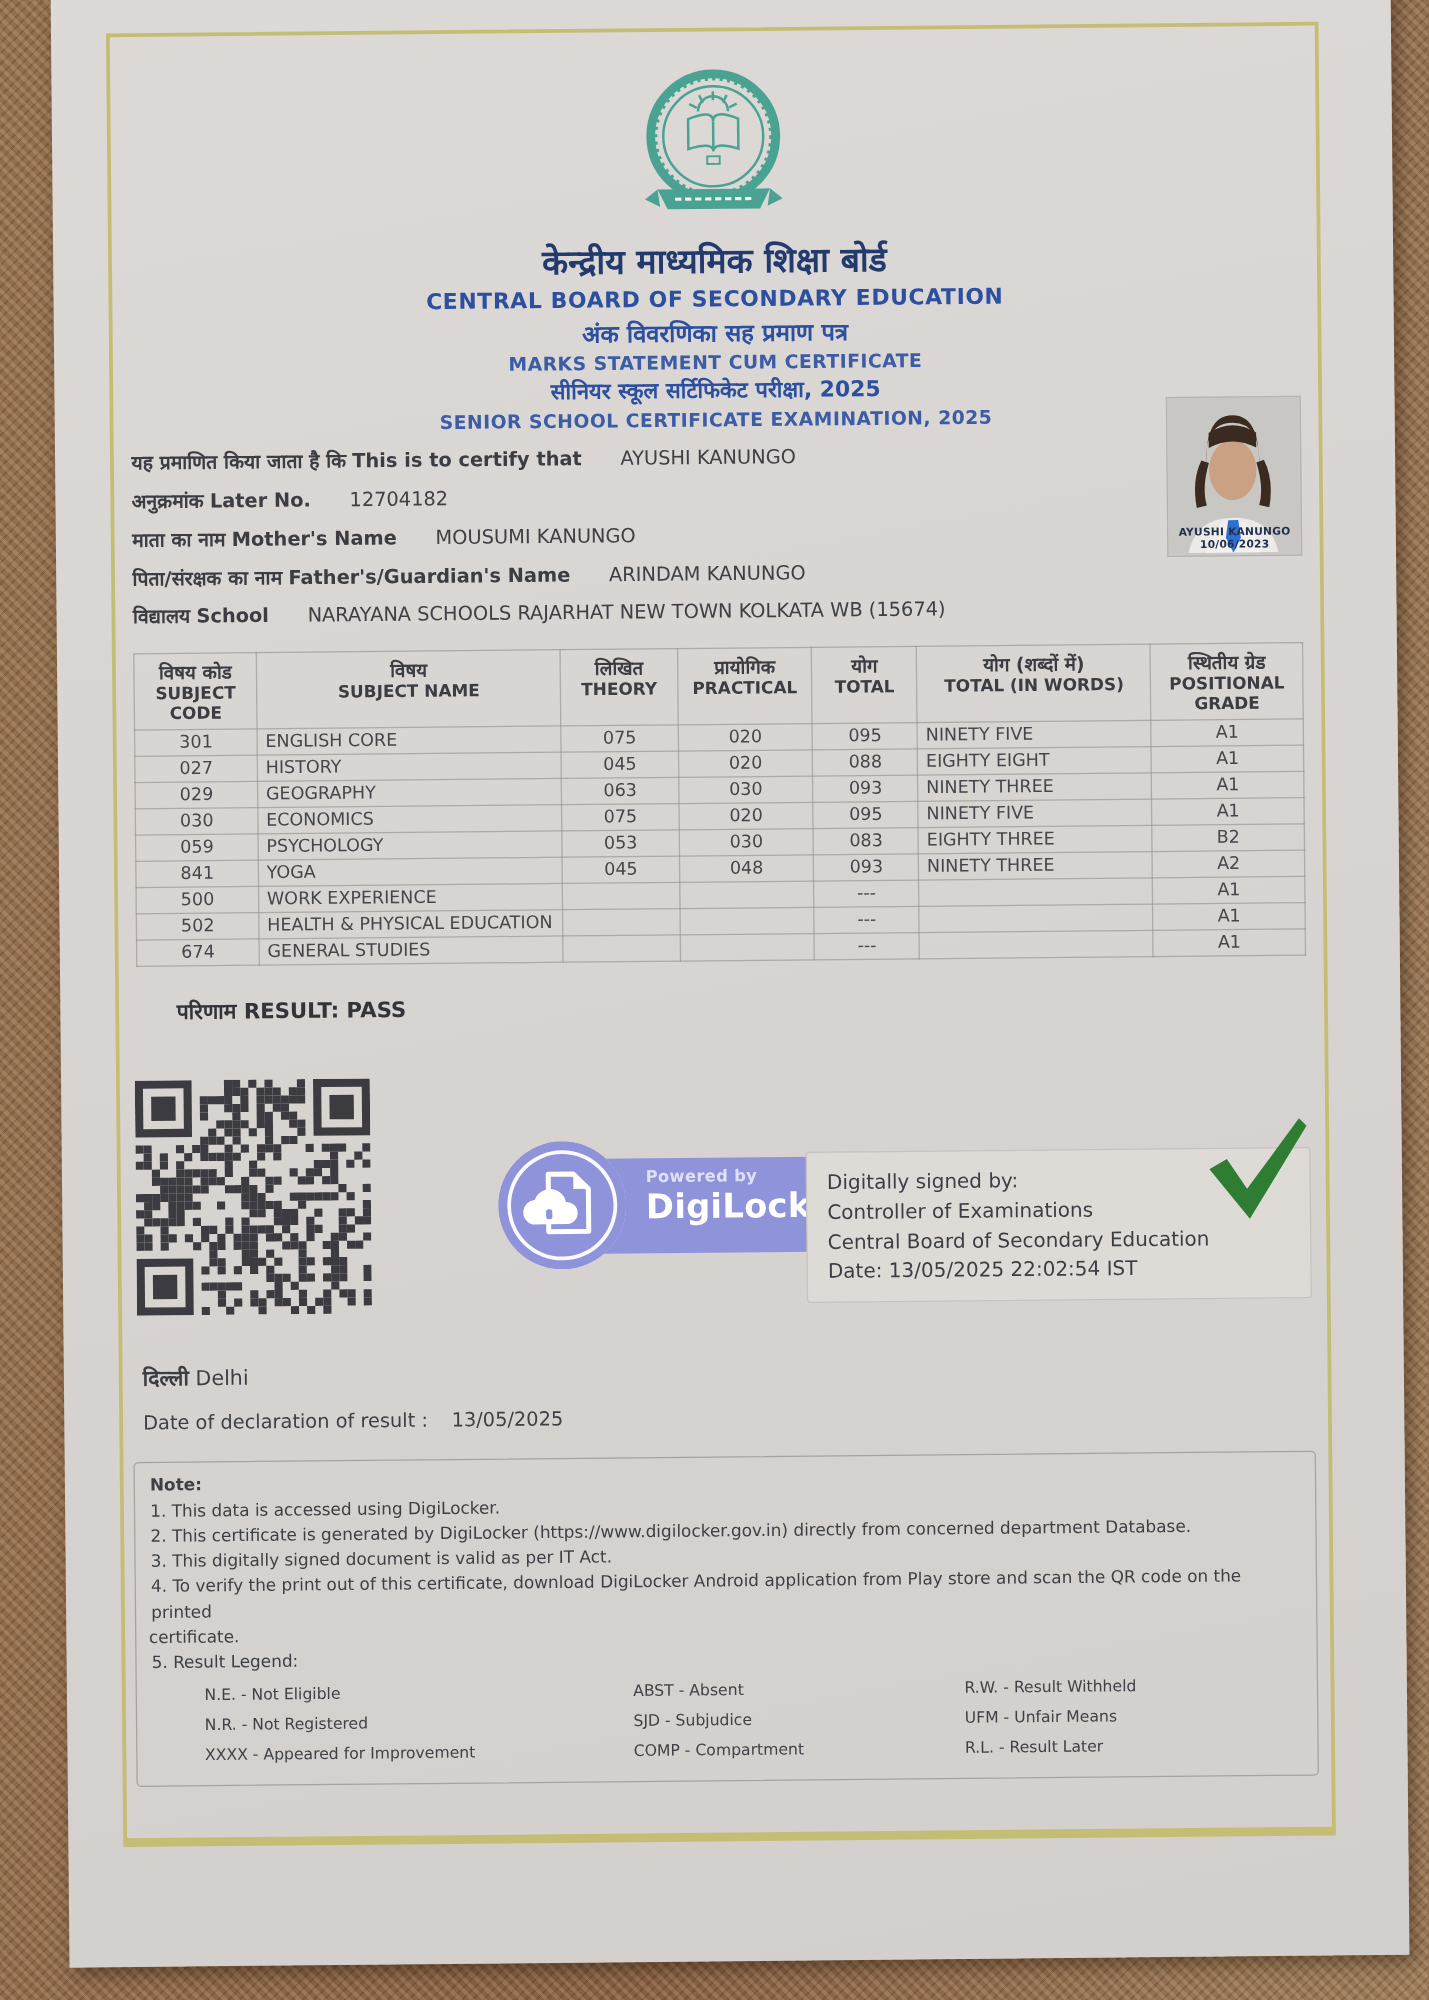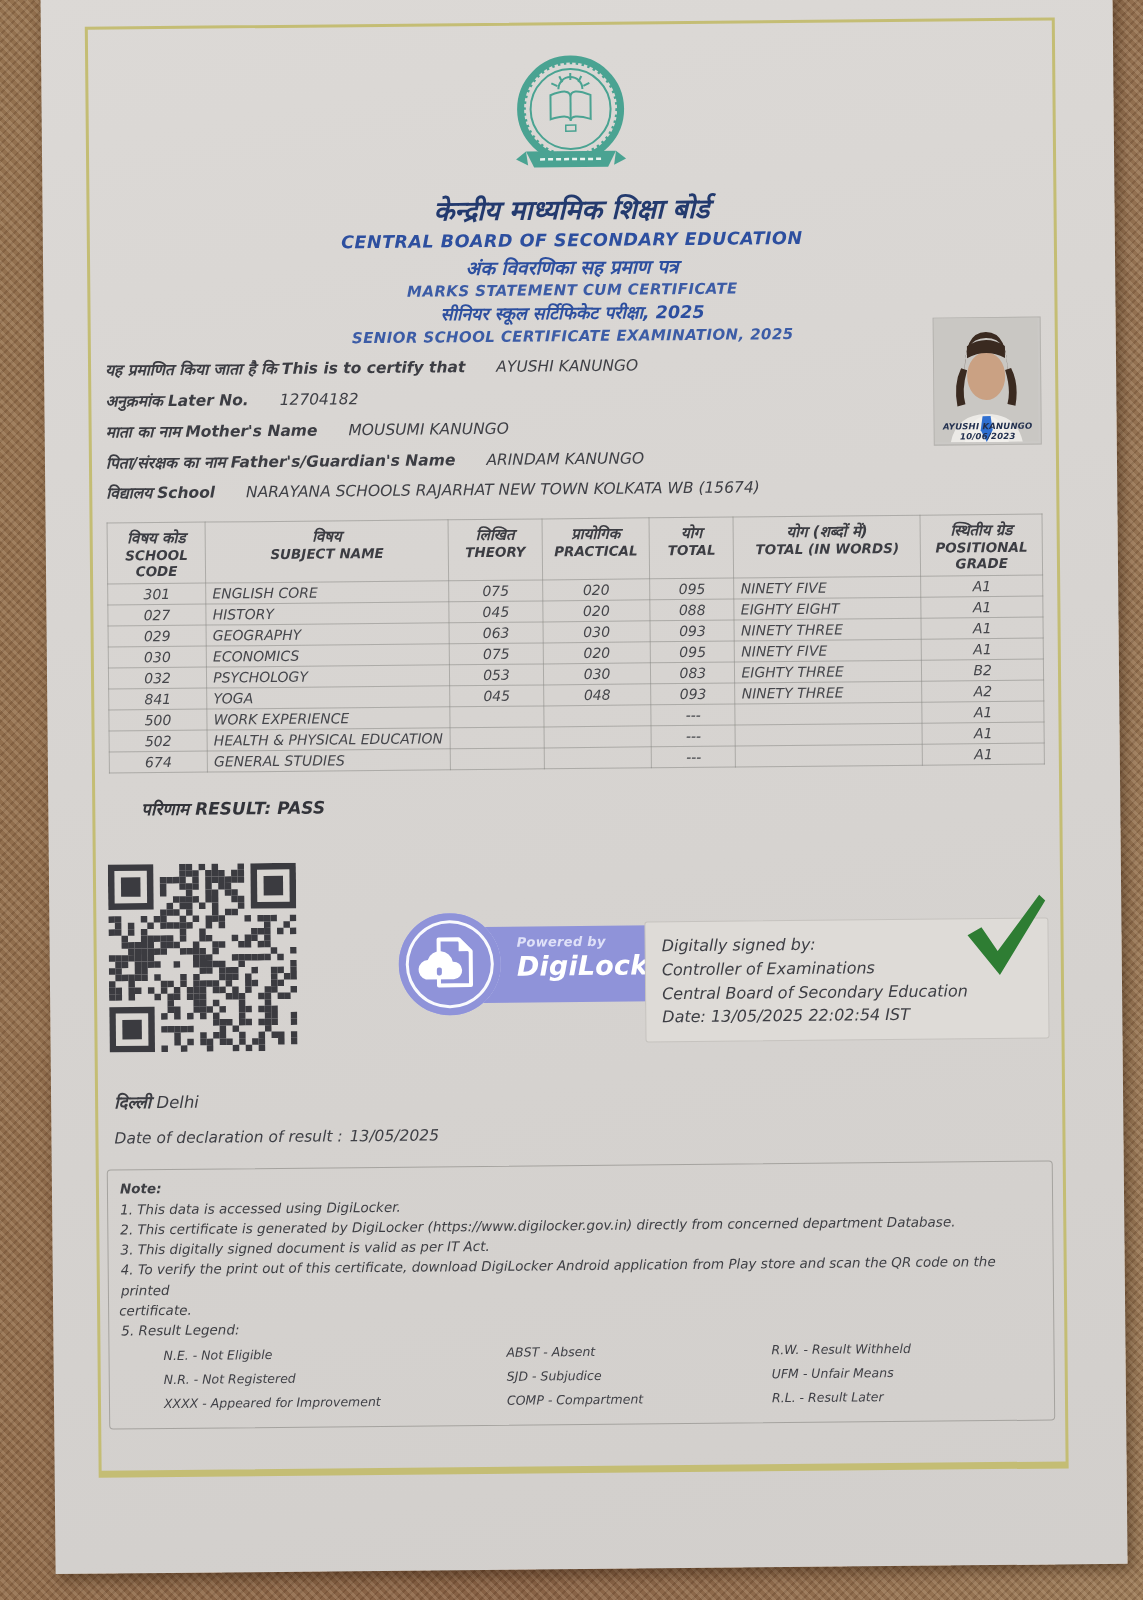--- a/index.html
+++ b/index.html
@@ -8,21 +8,20 @@
     font-family:"DejaVu Sans","Liberation Sans",sans-serif;
     background:#8b6a4b;
   }
   
   .scene{
     position:absolute;inset:0;
     background:
       repeating-linear-gradient(45deg, rgba(255,235,205,.14) 0 3px, rgba(0,0,0,0) 3px 7px),
       repeating-linear-gradient(-45deg, rgba(60,30,10,.18) 0 2px, rgba(0,0,0,0) 2px 6px),
       linear-gradient(100deg,#93714f,#866044 55%,#9a7a58);
-    font-style: italic;
   }
   .paper{
     position:absolute;left:48px;top:-16px;width:1072px;height:1585px;
     background:linear-gradient(170deg,#dcd9d6 0%,#d7d4d1 45%,#d2cfcc 100%);
     transform:rotate(-0.55deg);
     box-shadow:4px 6px 14px rgba(40,20,5,.45);
   }
   .frame{
     position:absolute;left:44px;top:38px;right:58px;bottom:96px;
     border:3px solid #c4bd74;border-bottom-width:7px;
@@ -82,21 +81,21 @@
   .sig-box{
     position:absolute;right:2px;top:62px;width:372px;
     background:#dedbd7;border:1px solid #c6c3bf;border-radius:3px;
     padding:12px 14px 12px 16px;font-size:16px;color:#3d3e44;line-height:1.48;
   }
   .sig-check{position:absolute;top:-30px;right:-4px;}
   
   .place-line{margin:26px 0 0 6px;font-size:16.5px;color:#3d3e44;}
   .place-line .lbl{font-size:17px;}
   .decl-line{margin:16px 0 0 6px;font-size:15.5px;color:#3f4046;}
-  .decl-line .decl-val{margin-left:2px;}
+  .decl-line .decl-val{margin-left:14px;}
   
   .note-box{
     margin:22px 0 0 -2px;border:1.5px solid #a5a39f;border-radius:4px;
     padding:8px 12px 14px;font-size:13.5px;color:#3e3f44;line-height:1.5;
   }
   .note-title{font-weight:bold;}
   .note-cont{margin-left:-2px;}
   .legend-grid{display:grid;grid-template-columns:385px 265px 1fr;margin-top:2px;}
   .legend-col1{padding-left:42px;}
   .legend-col div{margin-top:5px;}
@@ -199,21 +198,21 @@
             <col style="width:10%">
           <col style="width:11.5%">
             <col style="width:9%">
             <col style="width:20%">
             <col style="width:13%">
         </colgroup>
         <thead>
           <tr>
             <th>
                 <span class="th-hi">विषय कोड</span>
-                <span class="th-en">SCHOOL CODE</span>
+                <span class="th-en">SUBJECT CODE</span>
               </th>
             <th>
                 <span class="th-hi">विषय</span>
                 <span class="th-en">SUBJECT NAME</span>
               </th>
             <th>
                 <span class="th-hi">लिखित</span>
                 <span class="th-en">THEORY</span>
               </th>
             <th>
@@ -265,21 +264,21 @@
           <tr>
             <td class="c">030</td>
             <td class="nm">ECONOMICS</td>
             <td class="c">075</td>
             <td class="c">020</td>
             <td class="c">095</td>
             <td class="wd">NINETY FIVE</td>
             <td class="c">A1</td>
           </tr>
           <tr>
-            <td class="c">032</td>
+            <td class="c">059</td>
             <td class="nm">PSYCHOLOGY</td>
             <td class="c">053</td>
             <td class="c">030</td>
             <td class="c">083</td>
             <td class="wd">EIGHTY THREE</td>
             <td class="c">B2</td>
           </tr>
           <tr>
             <td class="c">841</td>
             <td class="nm">YOGA</td>

